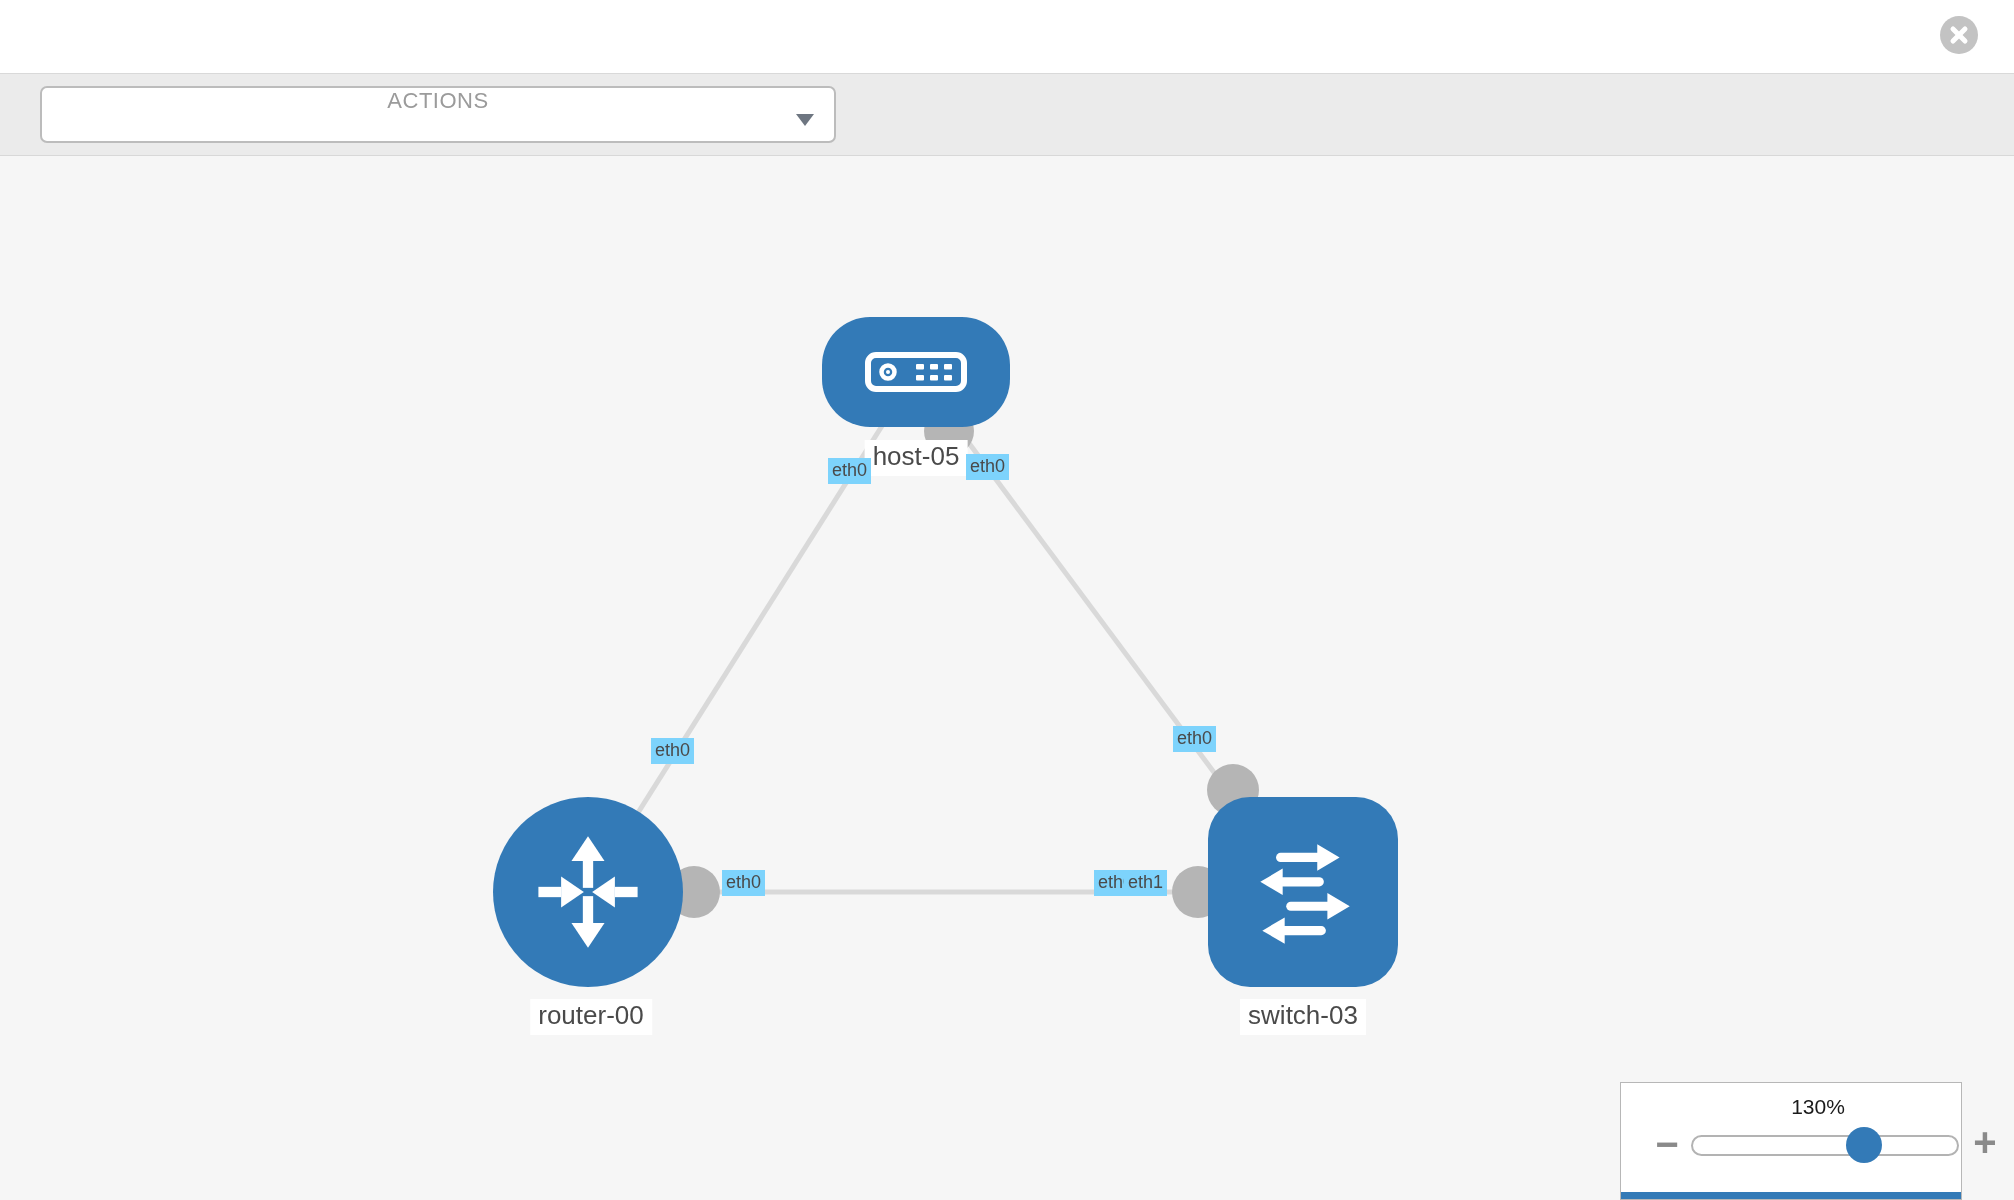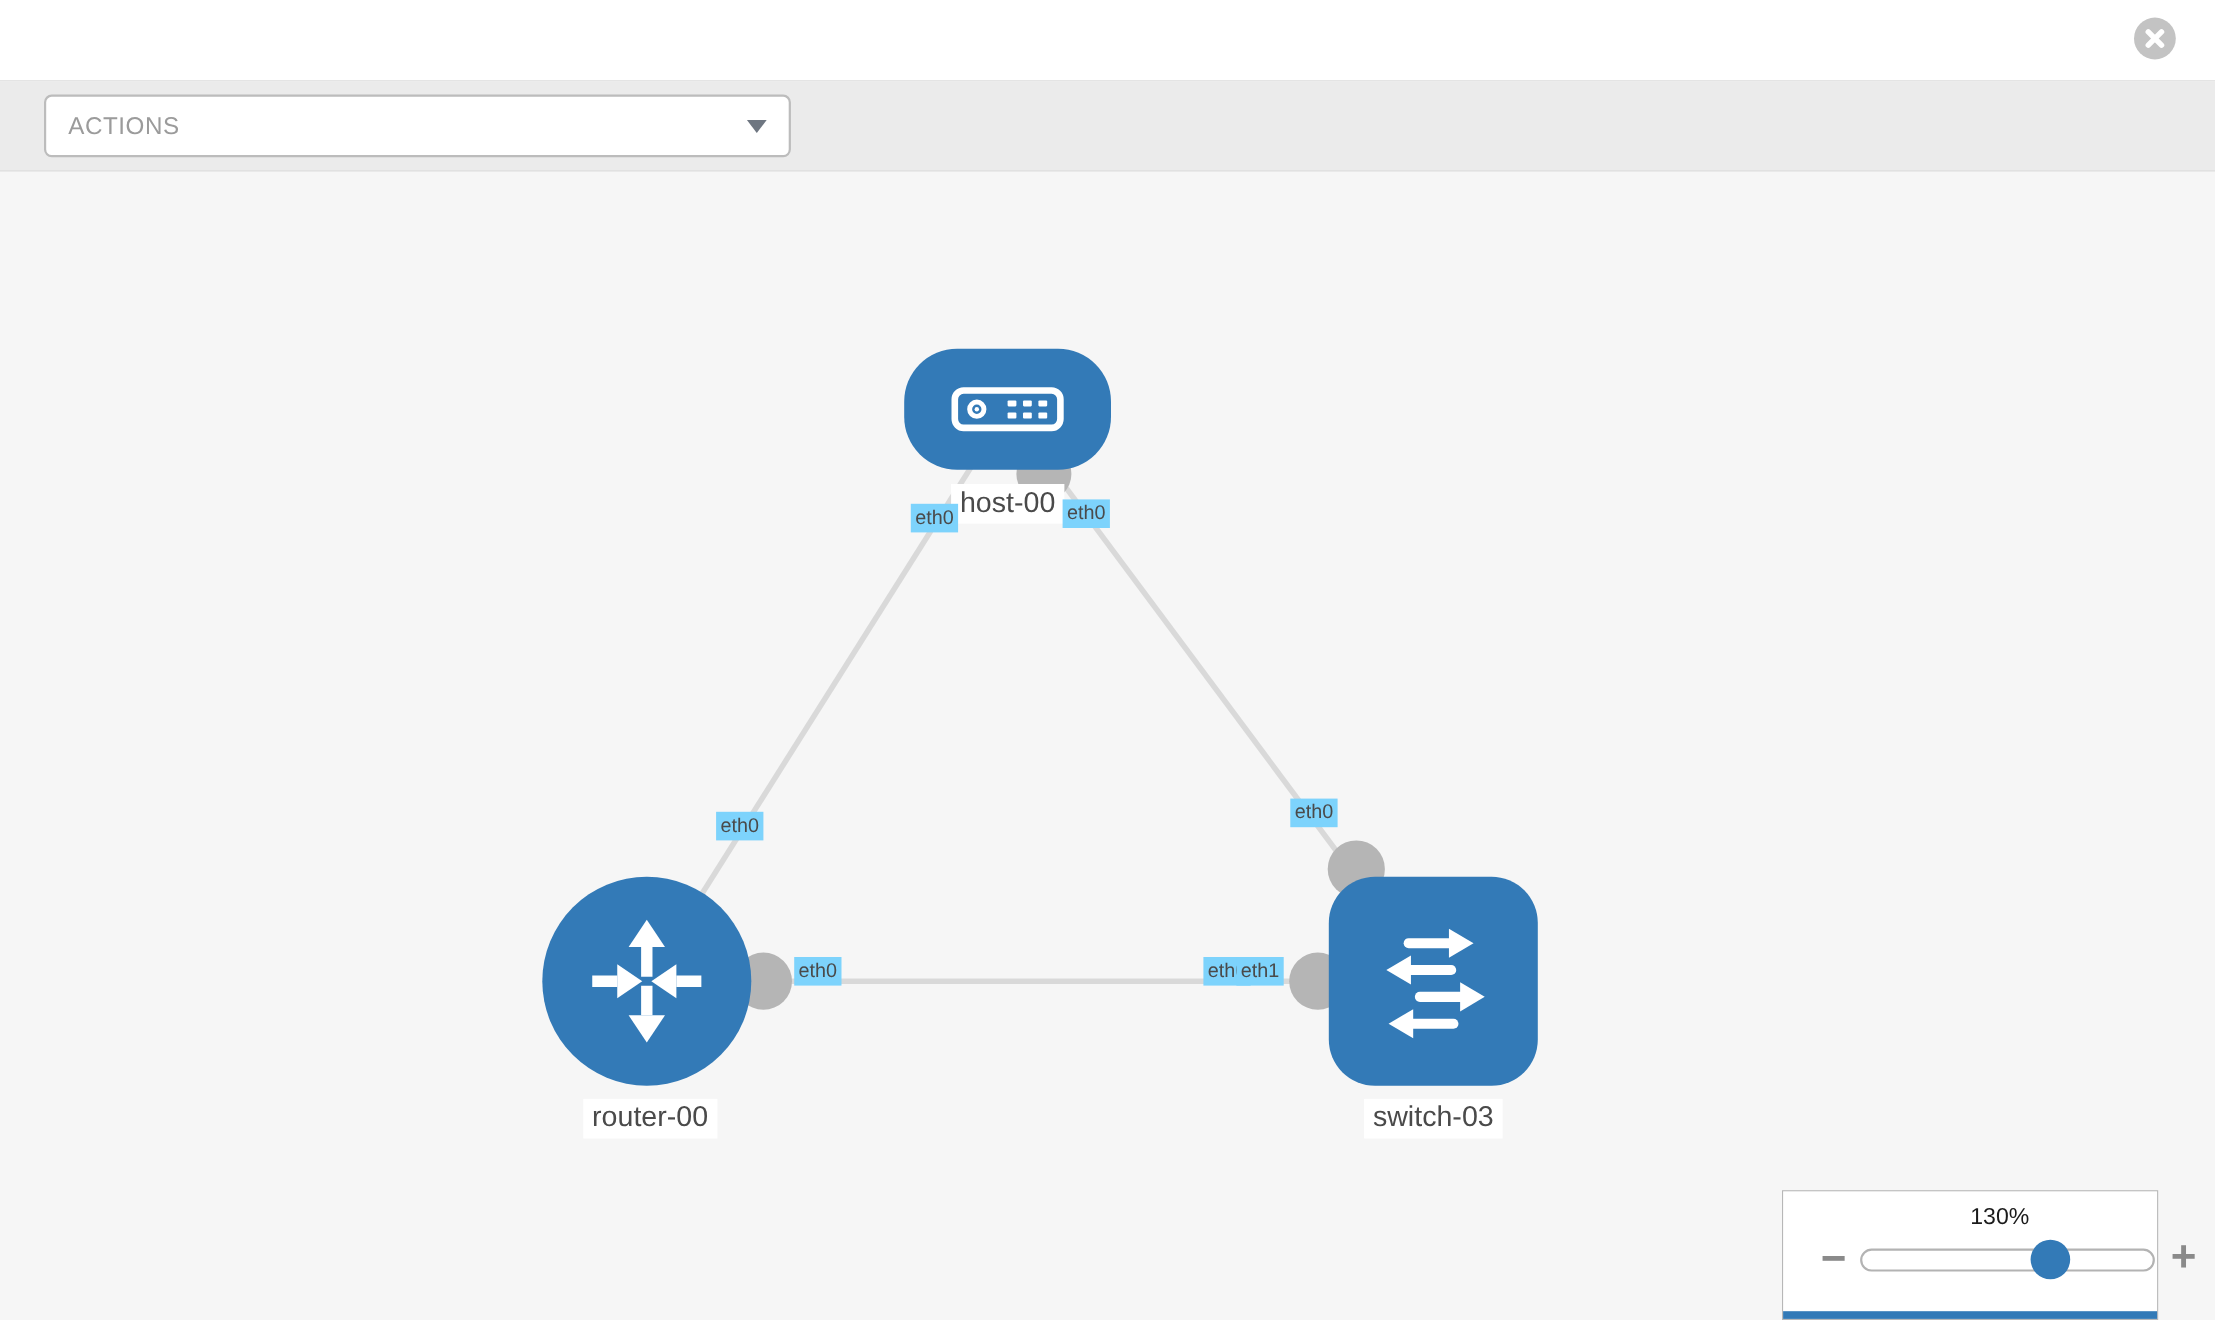--- a/index.html
+++ b/index.html
@@ -9,21 +9,21 @@
   
   .header { position:absolute; left:0; top:0; width:2014px; height:74px; background:#ffffff; border-bottom:1px solid #d9d9d9; }
   .header-title { position:absolute; left:39px; top:21px; font-size:26px; font-weight:bold; color:#4f4f4f; letter-spacing:0.2px; }
   .close-btn { position:absolute; right:36px; top:16px; width:38px; height:38px; border-radius:50%; background:#c3c3c3; display:flex; align-items:center; justify-content:center; cursor:pointer; }
 
   
   .toolbar { position:absolute; left:0; top:74px; width:2014px; height:82px; background:#ebebeb; border-bottom:1px solid #d8d8d8; }
   .dropdown { position:absolute; top:12px; height:57px; background:#ffffff; border:2px solid #bcbcbc; border-radius:7px; display:flex; align-items:center; padding:0 20px; cursor:pointer; }
   .dropdown-label { font-size:22px; color:#9b9b9b; letter-spacing:0.5px; }
   .caret { width:0; height:0; border-left:9px solid transparent; border-right:9px solid transparent; border-top:12px solid #6e7681; margin-left:auto; }
-  .dd-actions { left:40px; width:679px; }
+  .dd-actions { left:40px; width:796px;flex-direction:column; }
   .dd-search { left:1183px; width:795px; }
   .tool-btn { position:absolute; top:97px; width:36px; height:36px; cursor:pointer; }
 
   
   .canvas { position:absolute; left:0; top:156px; width:2014px; height:1044px; background:#f6f6f6; }
   .links-svg { position:absolute; left:0; top:0; width:2014px; height:1200px; pointer-events:none; }
 
   .node { position:absolute; background:#337ab7; display:flex; align-items:center; justify-content:center; cursor:pointer; }
   .node-host   { left:822px; top:317px; width:188px; height:110px; border-radius:48px; }
   .node-router { left:493px; top:797px; width:190px; height:190px; border-radius:50%; }
@@ -134,21 +134,21 @@
       </g>
       <g fill="#ffffff" stroke="none">
         <polygon points="96,26 74,13 74,39"></polygon>
         <polygon points="18,50 40,37 40,63"></polygon>
         <polygon points="106,74 84,61 84,87"></polygon>
         <polygon points="20,98 42,85 42,111"></polygon>
       </g>
     </svg>
   </div>
 
-  <div class="node-label" style="left:916px; top:440px;">host-00</div>
+  <div class="node-label" style="left:916px; top:440px;">host-05</div>
   <div class="node-label" style="left:591px; top:999px;">router-00</div>
   <div class="node-label" style="left:1303px; top:999px;">switch-03</div>
 
   <div class="iface-label" style="left:828px;  top:458px;">eth0</div>
   <div class="iface-label" style="left:966px;  top:454px;">eth0</div>
   <div class="iface-label" style="left:651px;  top:738px;">eth0</div>
   <div class="iface-label" style="left:1173px; top:726px;">eth0</div>
   <div class="iface-label" style="left:722px;  top:870px;">eth0</div>
   <div class="iface-label" style="left:1094px; top:870px;">eth0</div>
   <div class="iface-label" style="left:1124px; top:870px;">eth1</div>

